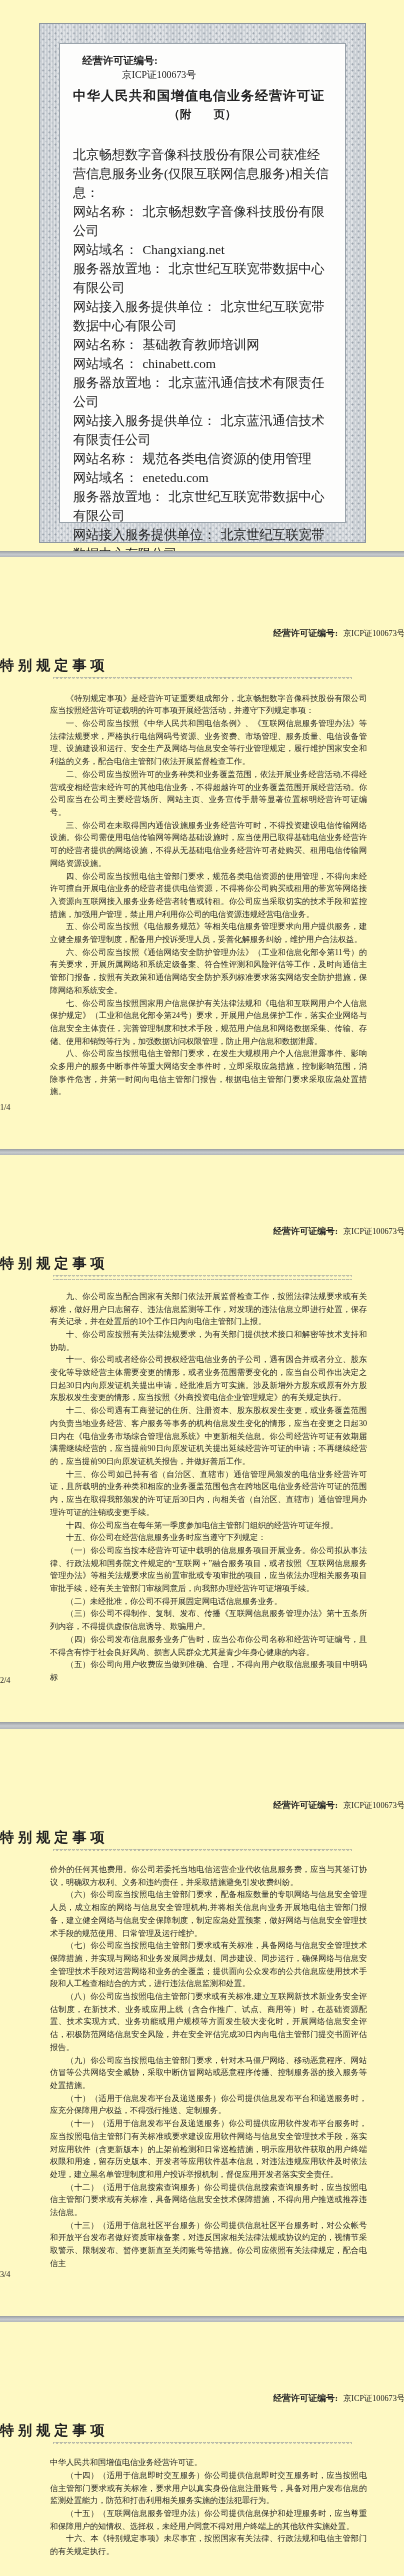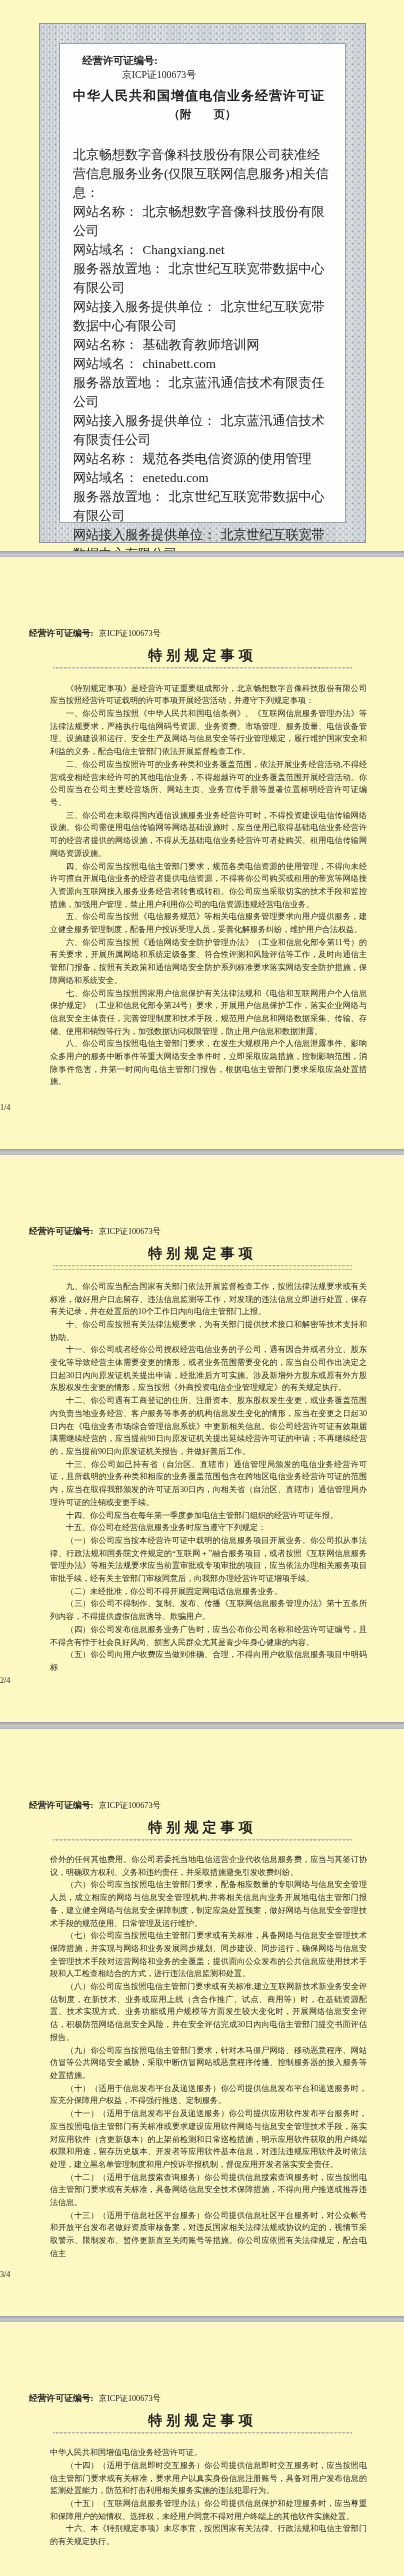--- a/index.html
+++ b/index.html
@@ -19,24 +19,24 @@
   .cert-label{font-size:10.3px;font-weight:bold;padding-left:9.3px;}
   .cert-no{font-size:9.8px;margin-left:49px;margin-top:1px;}
   .cert-title{font-size:13px;font-weight:bold;text-align:left;margin:5.2px 0 2.1px;letter-spacing:1px;}
   .cert-sub{font-size:11.3px;font-weight:bold;text-align:center;margin:0 0 23px;}
   .cert-body{font-size:13px;line-height:19px;}
   .cert-body p{margin:0;}
   .entry-label{margin-right:4.6px;}
   
   .reg{font-size:8px;}
   .reg-2{height:592px;} .reg-3{height:567px;} .reg-4{height:587px;} .reg-5{height:550px;}
-  .reg-header{padding:71px 0 0 29px;font-size:8.8px;}
+  .reg-header{padding:71px 0 0 29px;font-size:8.8px;text-align:right;}
   .reg-label{font-weight:bold;font-size:8.8px;}
   .reg-no{font-size:8.2px;margin-left:3.1px;}
-  .reg-title{font-size:14px;font-weight:bold;text-align:center;letter-spacing:4.1px;margin:7px 0 0;}
+  .reg-title{font-size:14px;font-weight:bold;text-align:left;letter-spacing:4.1px;margin:17px 0 0;}
   .zigzag{width:299px;height:4.1px;margin:2.1px auto 0;opacity:.65;
     background:
       linear-gradient(135deg,#8e959b 25%,transparent 25%) 0 0/4.1px 4.1px,
       linear-gradient(225deg,#8e959b 25%,transparent 25%) 0 0/4.1px 4.1px;}
   .reg-body{margin-top:11.3px;padding:0 38px 0 50px;text-align:justify;line-height:12.7px;color:#1e1e1e;}
   .reg-body p{margin:0;text-indent:2em;}
   .reg-body p.lead{text-indent:0;}
   .reg-body p:empty{display:none;}
   .page-no{position:absolute;bottom:37px;left:0;width:100%;text-align:left;font-size:8.2px;color:#2b2b2b;}
   .repeat-host{display:contents;}

